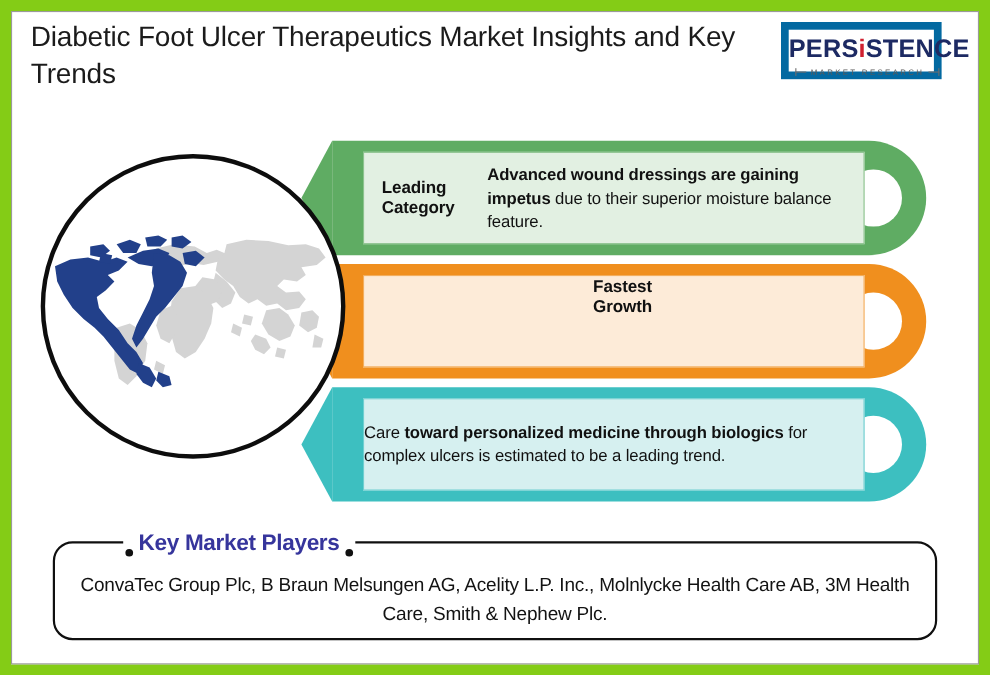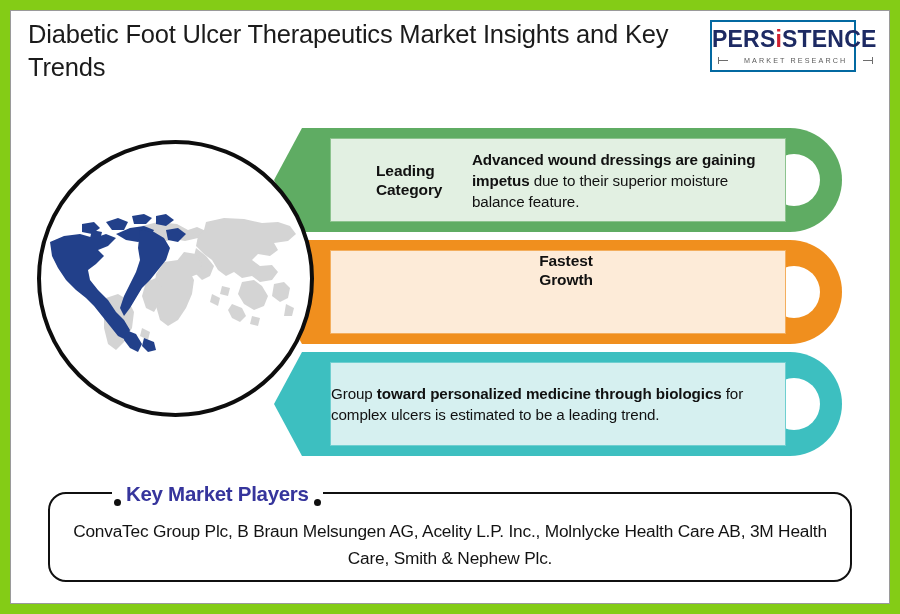--- a/index.html
+++ b/index.html
@@ -37,40 +37,40 @@
     font-size:25.5px;
     line-height:33px;
     font-weight:400;
     color:#1b1b1b;
     letter-spacing:-0.2px;
   }
   .logo{
     position:absolute;
     right:4px; top:6px;
     width:146px; height:52px;
-    border:2px solid #0369a1;
+    border:7px solid #0369a1;
     background:#fff;
     box-sizing:border-box;
   }
   .logo-word{
     position:absolute;
     left:0; right:0; top:5px;
     text-align:center;
     font-size:23px;
     line-height:25px;
     font-weight:700;
     color:#1d2a63;
     letter-spacing:0.2px;
     font-family:"Liberation Sans", sans-serif;
   }
   .logo-word .red-i{ color:#d0202f; }
   .logo-sub-wrap{
     position:absolute;
     left:6px; right:6px; top:34px;
-    display:flex; align-items:center; gap:16px;
+    display:flex; align-items:center; gap:4px;
   }
   .logo-rule{ flex:0 0 10px; height:1px; background:#6d6d6d; }
   .logo-rule.tall{ position:relative; }
   .logo-rule.tall:before{
     content:""; position:absolute; left:0; top:-3px; width:1px; height:7px; background:#6d6d6d;
   }
   .logo-rule.tall.r:before{ left:auto; right:0; }
   .logo-sub{
     flex:1 1 auto;
     text-align:center;
@@ -149,21 +149,21 @@
     line-height:21px;
     color:#111111;
     letter-spacing:-0.1px;
   }
   .band .panel-text b{ font-weight:700; }
 
   
   #band-leading{ left:302px; top:128px; }
   #band-leading .bar{ background:#5fac63; }
   #band-leading .point{ border-right:28px solid #5fac63; }
-  #band-leading .panel{ background:#e2f0e2; border-color:#8cc38e;padding-left:29px; }
+  #band-leading .panel{ background:#e2f0e2; border-color:#8cc38e; }
 
   
   #band-growth{ left:302px; top:240px; }
   #band-growth .bar{ background:#f08f1e; }
   #band-growth .point{ border-right:28px solid #f08f1e; }
   #band-growth .panel{ background:#fdebd8; border-color:#f3ae5e;flex-direction:column; }
 
   
   #band-trends{ left:302px; top:352px; }
   #band-trends .bar{ background:#3dbfc0; }
@@ -254,21 +254,21 @@
           <span>Growth</span>
         </div>
       </div>
     </div>
 
     <div class="band" id="band-trends">
       <div class="bar"></div>
       <div class="point"></div>
       <div class="hole"></div>
       <div class="panel">
-        <div class="panel-text"><span>Group </span><b>toward personalized medicine through biologics</b><span> for complex ulcers is estimated to be a leading trend.</span></div>
+        <div class="panel-text"><span>Care </span><b>toward personalized medicine through biologics</b><span> for complex ulcers is estimated to be a leading trend.</span></div>
       </div>
     </div>
   </div>
 
   <div class="globe">
     <svg viewBox="0 0 268 150" xmlns="http://www.w3.org/2000/svg">
       <g fill="#d4d4d4">
         <path d="M96 18 L112 14 L131 16 L142 22 L151 19 L160 23 L152 30 L139 33 L128 31 L117 34 L104 30 L93 25 Z"></path>
         <path d="M160 14 L178 10 L198 11 L216 15 L232 14 L244 18 L250 26 L242 33 L228 35 L232 42 L224 48 L212 46 L206 52 L214 58 L226 57 L232 64 L226 72 L214 74 L206 68 L196 70 L188 64 L180 68 L172 62 L166 52 L158 46 L150 38 L152 28 L158 22 Z"></path>
         <path d="M150 40 L160 48 L168 58 L164 68 L156 72 L150 66 L146 56 Z"></path>

